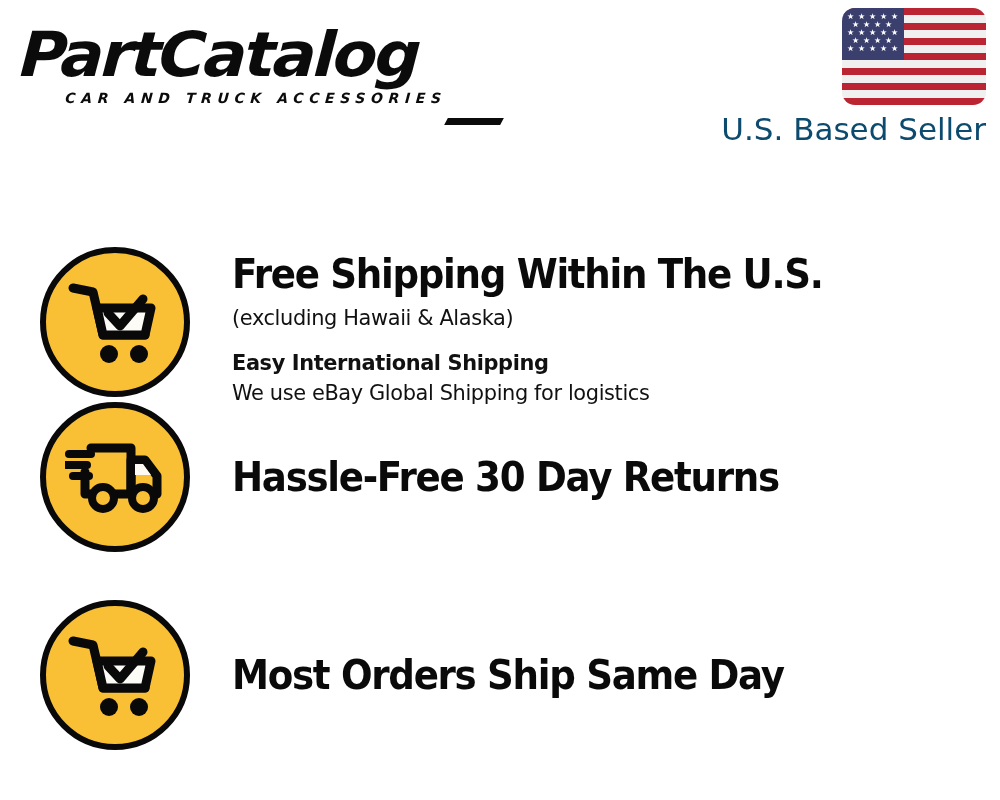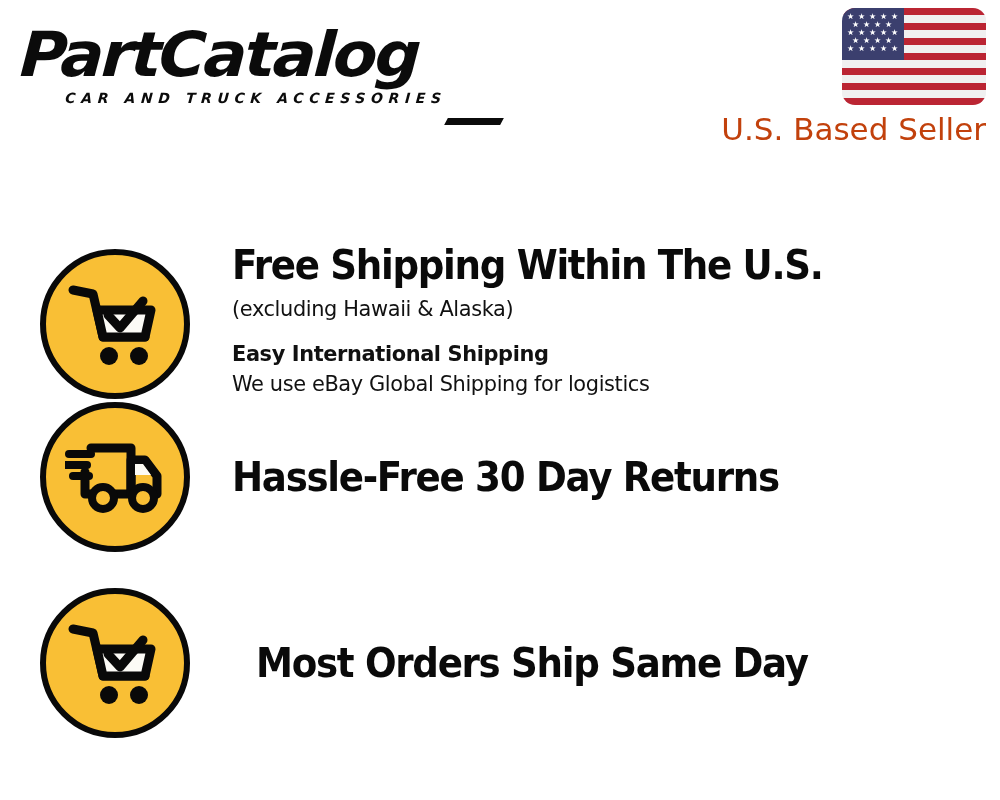--- a/index.html
+++ b/index.html
@@ -107,43 +107,43 @@
     line-height: 8px;
     font-family: "DejaVu Sans", sans-serif;
   }
   .seller-label {
     display: block;
     font-family: "DejaVu Sans", sans-serif;
     font-weight: 400;
     font-size: 31px;
     line-height: 36px;
     letter-spacing: 0px;
-    color: #c2410c;
+    color: #0c4a6e;
     margin-top: 2px;
     white-space: nowrap;
   }
 
   
   .features {
     position: absolute;
     left: 0;
     top: 175px;
     width: 1000px;
     height: 625px;
   }
   .feature-row {
     position: absolute;
     left: 40px;
     width: 940px;
     display: flex;
     align-items: center;
   }
-  .feature-row.row-0 { top: 72px;  height: 152px; align-items: flex-end; }
+  .feature-row.row-0 { top: 72px;  height: 152px; align-items: flex-start; }
   .feature-row.row-1 { top: 226px; height: 152px; }
-  .feature-row.row-2 { top: 412px; height: 152px; gap: 24px; }
+  .feature-row.row-2 { top: 424px; height: 152px; }
 
   .icon-badge {
     flex: 0 0 auto;
     width: 150px;
     height: 150px;
     border-radius: 50%;
     background: #f9bf35;
     border: 6px solid #090909;
     box-sizing: border-box;
     position: relative;

